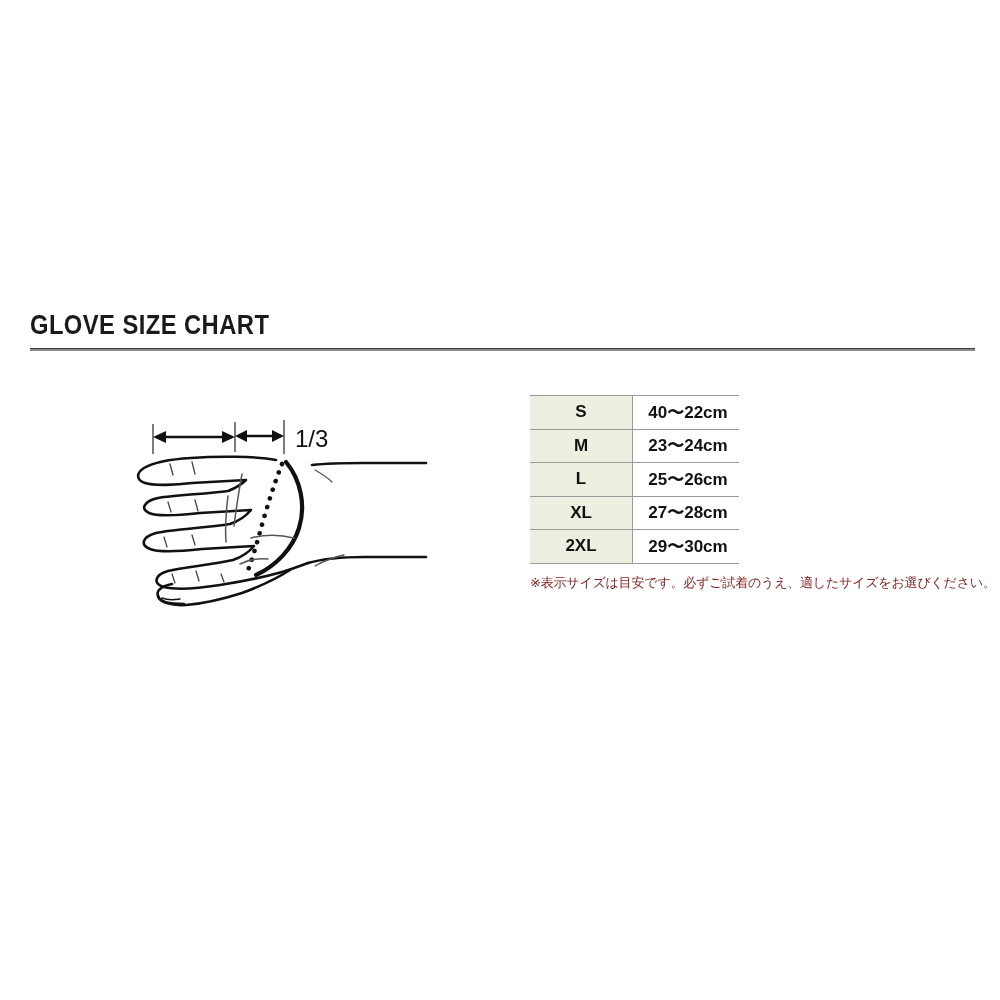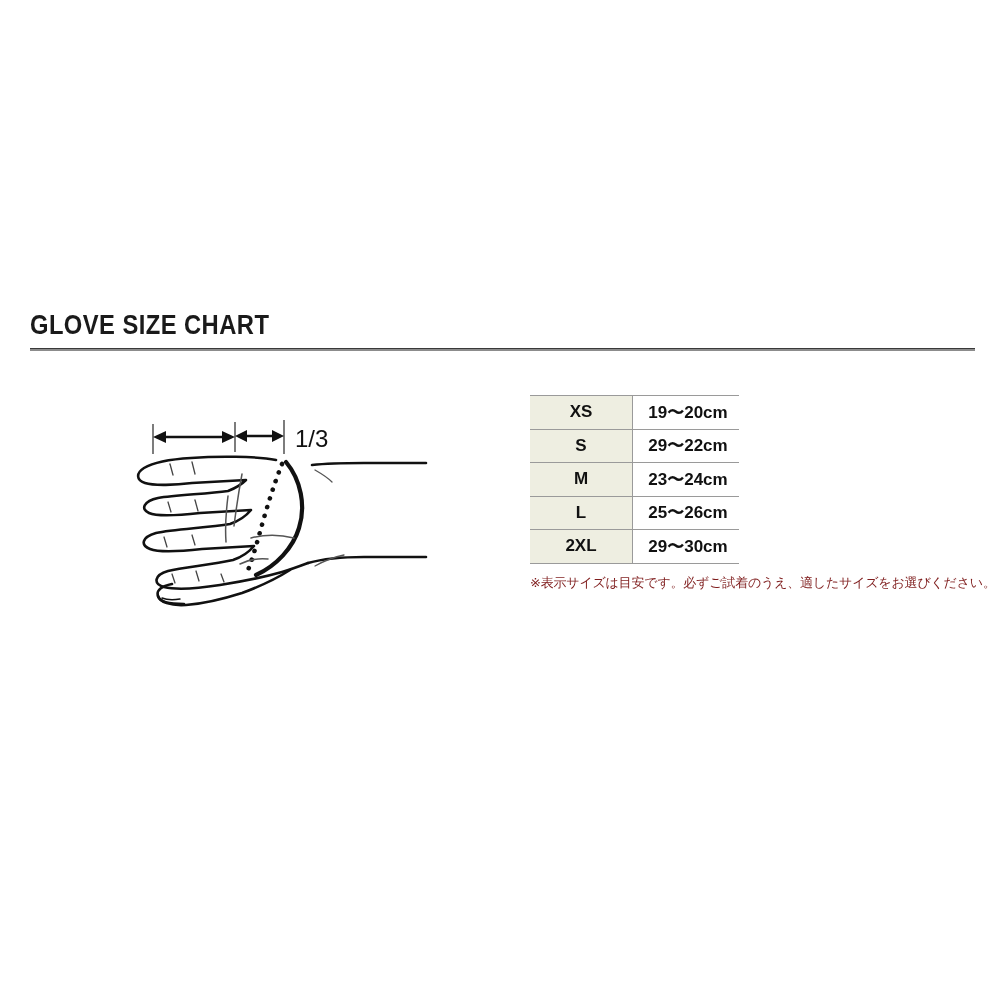--- a/index.html
+++ b/index.html
@@ -215,36 +215,36 @@
     </g>
   </svg>
 </div>
 
 <div id="size-table-wrap">
 
 
   <table id="size-table">
     <tbody>
       <tr>
-        <td class="size-cell">XS</td>
-        <td class="range-cell">19〜20cm</td>
-      </tr>
-      <tr>
         <td class="size-cell">S</td>
-        <td class="range-cell">29〜22cm</td>
+        <td class="range-cell">40〜22cm</td>
       </tr>
       <tr>
         <td class="size-cell">M</td>
         <td class="range-cell">23〜24cm</td>
       </tr>
       <tr>
         <td class="size-cell">L</td>
         <td class="range-cell">25〜26cm</td>
       </tr>
       <tr>
+        <td class="size-cell">XL</td>
+        <td class="range-cell">27〜28cm</td>
+      </tr>
+      <tr>
         <td class="size-cell">2XL</td>
         <td class="range-cell">29〜30cm</td>
       </tr>
     </tbody>
   </table>
 
   <div id="table-note">※表示サイズは目安です。必ずご試着のうえ、適したサイズをお選びください。</div>
 </div>
 
 </body></html>

